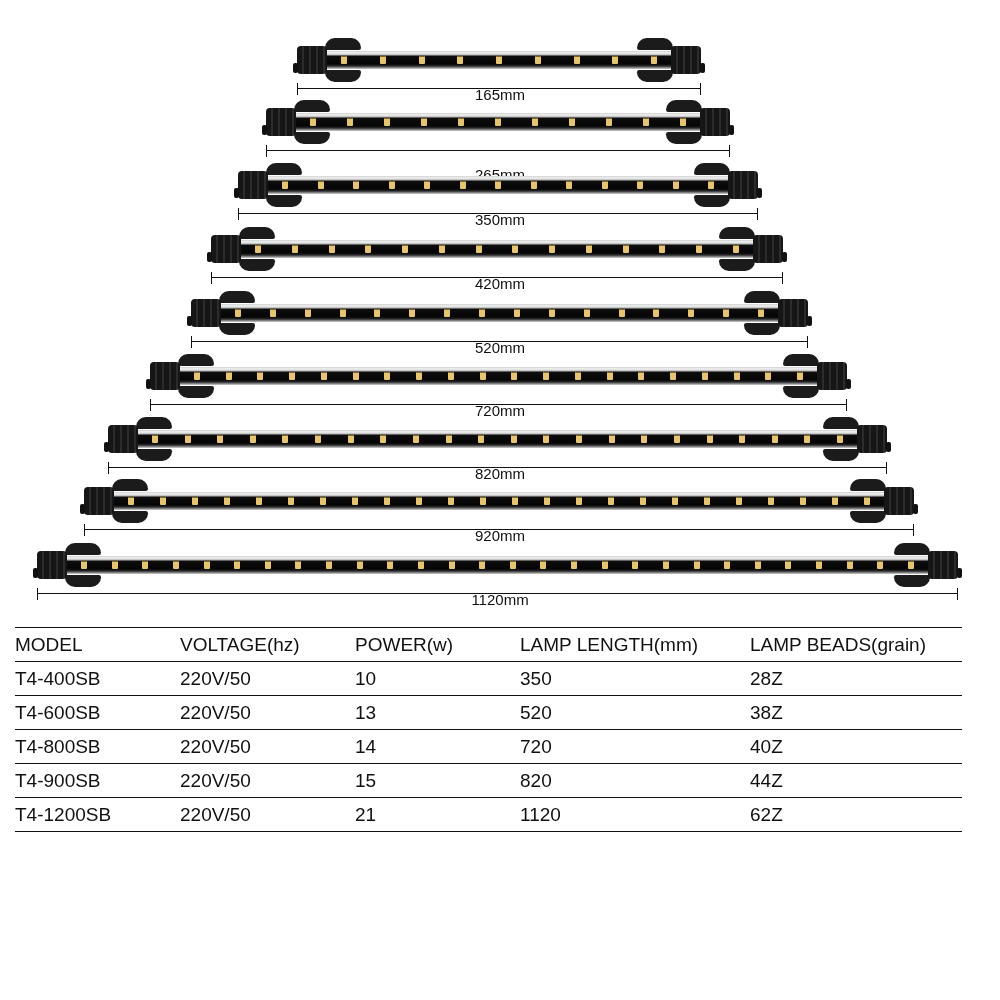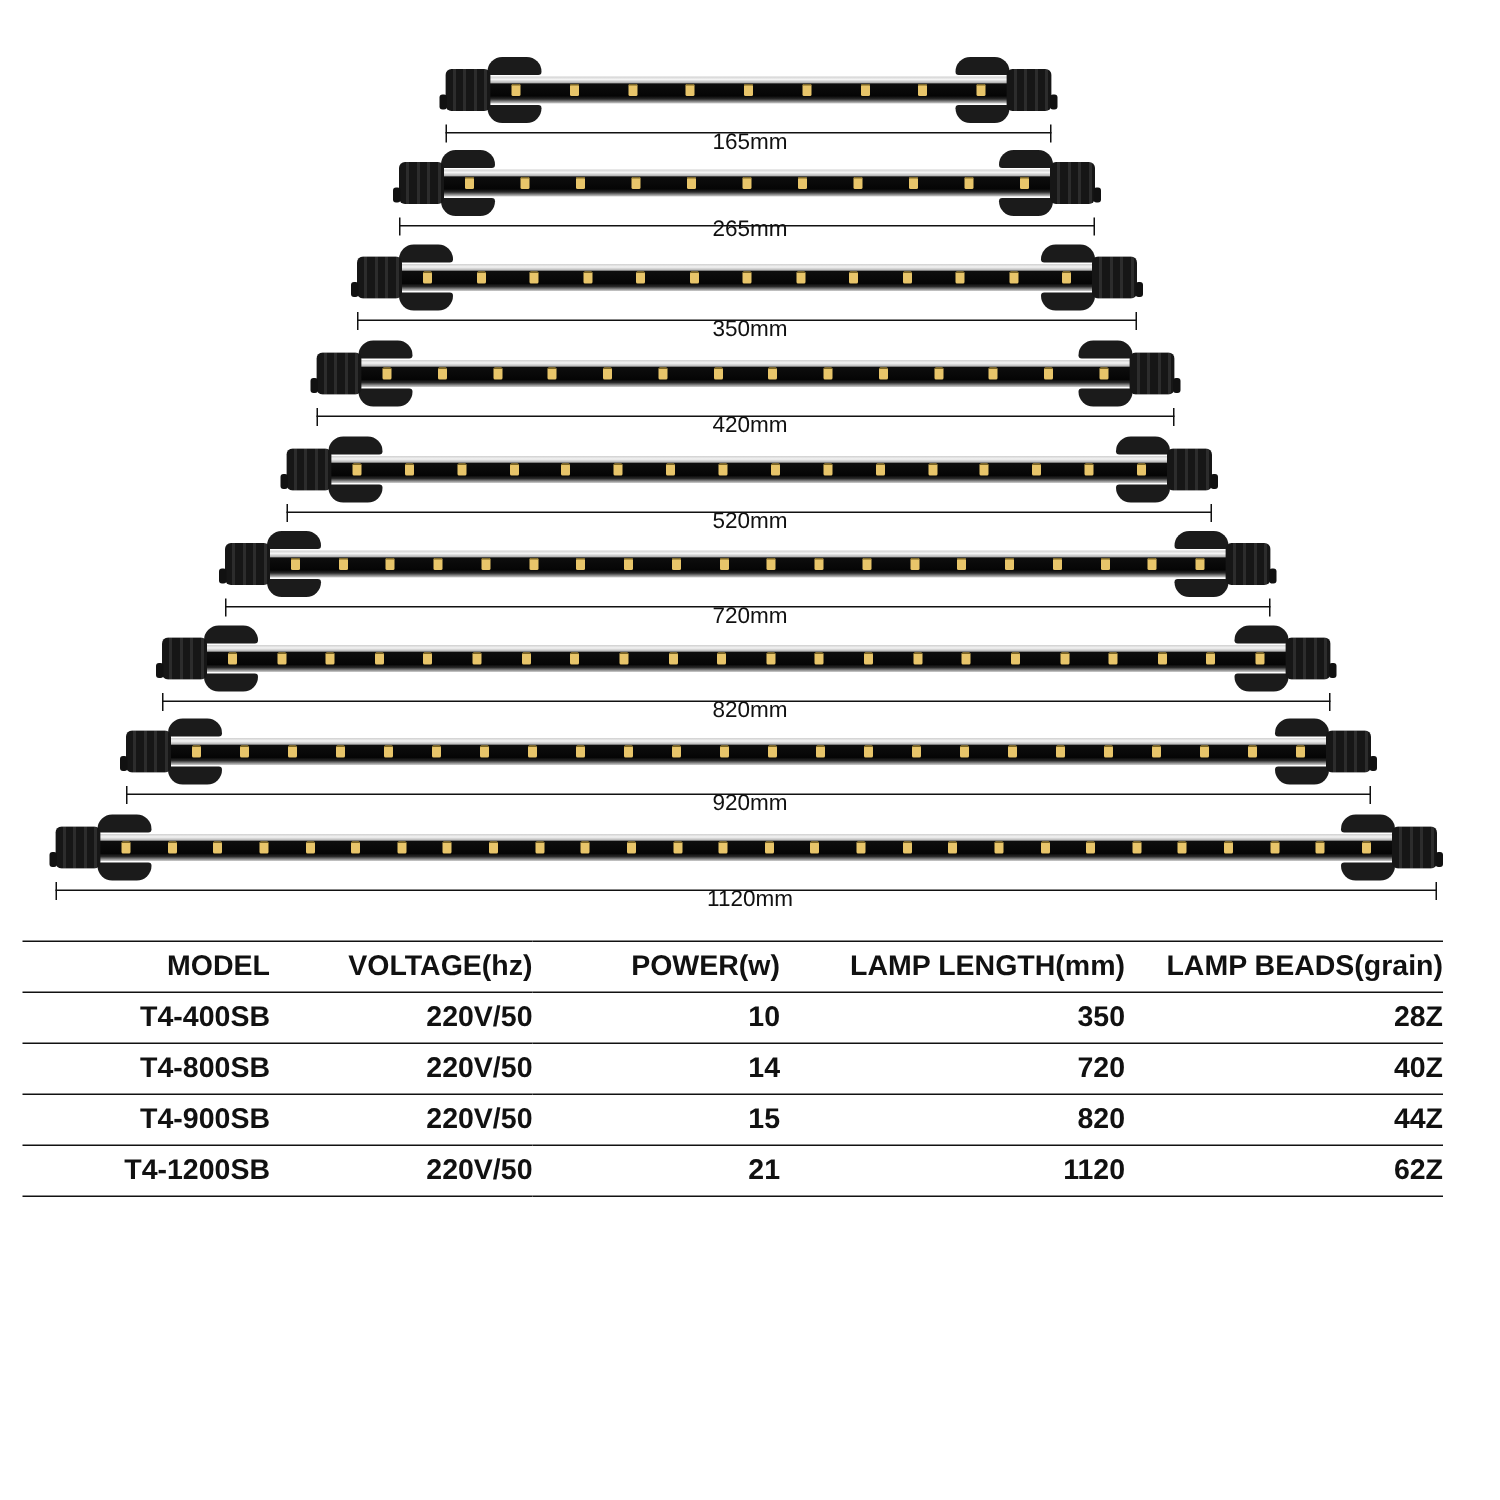--- a/index.html
+++ b/index.html
@@ -25,22 +25,22 @@
           background: #1b1b1b; border-radius: 4px 4px 18px 18px; }
   .bead { position: absolute; top: 18px; width: 6px; height: 8px; background: #e8c56a;
           border-radius: 1px; box-shadow: inset 0 3px 0 -2px #7a6424; }
   .dim { position: absolute; top: 46px; height: 10px; }
   .dim-line { position: absolute; top: 4px; left: 0; right: 0; height: 1px; background: #111; }
   .dim-tick { position: absolute; top: -1px; width: 1px; height: 12px; background: #111; }
   .dim-tick.l { left: 0; } .dim-tick.r { right: 0; }
   .dim-label { position: absolute; width: 200px; left: 400px; text-align: center; font-size: 15px; color: #111; }
 
   table.spec { position: absolute; left: 15px; top: 627px; width: 947px; border-collapse: collapse; }
-  table.spec th, table.spec td { height: 33px; padding: 0; text-align: right; font-size: 19px;
-          font-weight: bold; border-bottom: 1.5px solid #111; color: #111; }
+  table.spec th, table.spec td { height: 33px; padding: 0; text-align: left; font-size: 19px;
+          font-weight: normal; border-bottom: 1.5px solid #111; color: #111; }
   table.spec thead th { border-top: 1.5px solid #111; }
 </style>
 </head>
 <body>
 
 <div id="lamps">
     <div class="bar-row" style="top: 38px;">
       <div class="lamp" style="left:297px;width:404px">
         <div class="tube"></div>
         <div class="sucker" style="left:26px"></div>
@@ -89,21 +89,21 @@
         <div class="bead" style="left: 303px; background: rgb(232, 197, 106);"></div>
         <div class="bead" style="left: 340px; background: rgb(232, 197, 106);"></div>
         <div class="bead" style="left: 377px; background: rgb(232, 197, 106);"></div>
         <div class="bead" style="left: 414px; background: rgb(232, 197, 106);"></div>
       </div>
       <div class="dim" style="left:266px;width:464px">
         <div class="dim-line"></div>
         <div class="dim-tick l"></div>
         <div class="dim-tick r"></div>
       </div>
-      <div class="dim-label" style="top:44px">265mm</div>
+      <div class="dim-label" style="top:66px">265mm</div>
     </div>
     <div class="bar-row" style="top: 163px;">
       <div class="lamp" style="left:238px;width:520px">
         <div class="tube"></div>
         <div class="sucker" style="left:26px"></div>
         <div class="sucker" style="right:26px"></div>
         <div class="cap left">
           <div class="nub left"></div>
         </div>
         <div class="cap right">
@@ -382,20 +382,27 @@
   </thead>
   <tbody id="spec-body">
       <tr>
         <td>T4-400SB</td>
         <td>220V/50</td>
         <td>10</td>
         <td>350</td>
         <td>28Z</td>
       </tr>
       <tr>
+        <td>T4-600SB</td>
+        <td>220V/50</td>
+        <td>13</td>
+        <td>520</td>
+        <td>38Z</td>
+      </tr>
+      <tr>
         <td>T4-800SB</td>
         <td>220V/50</td>
         <td>14</td>
         <td>720</td>
         <td>40Z</td>
       </tr>
       <tr>
         <td>T4-900SB</td>
         <td>220V/50</td>
         <td>15</td>

